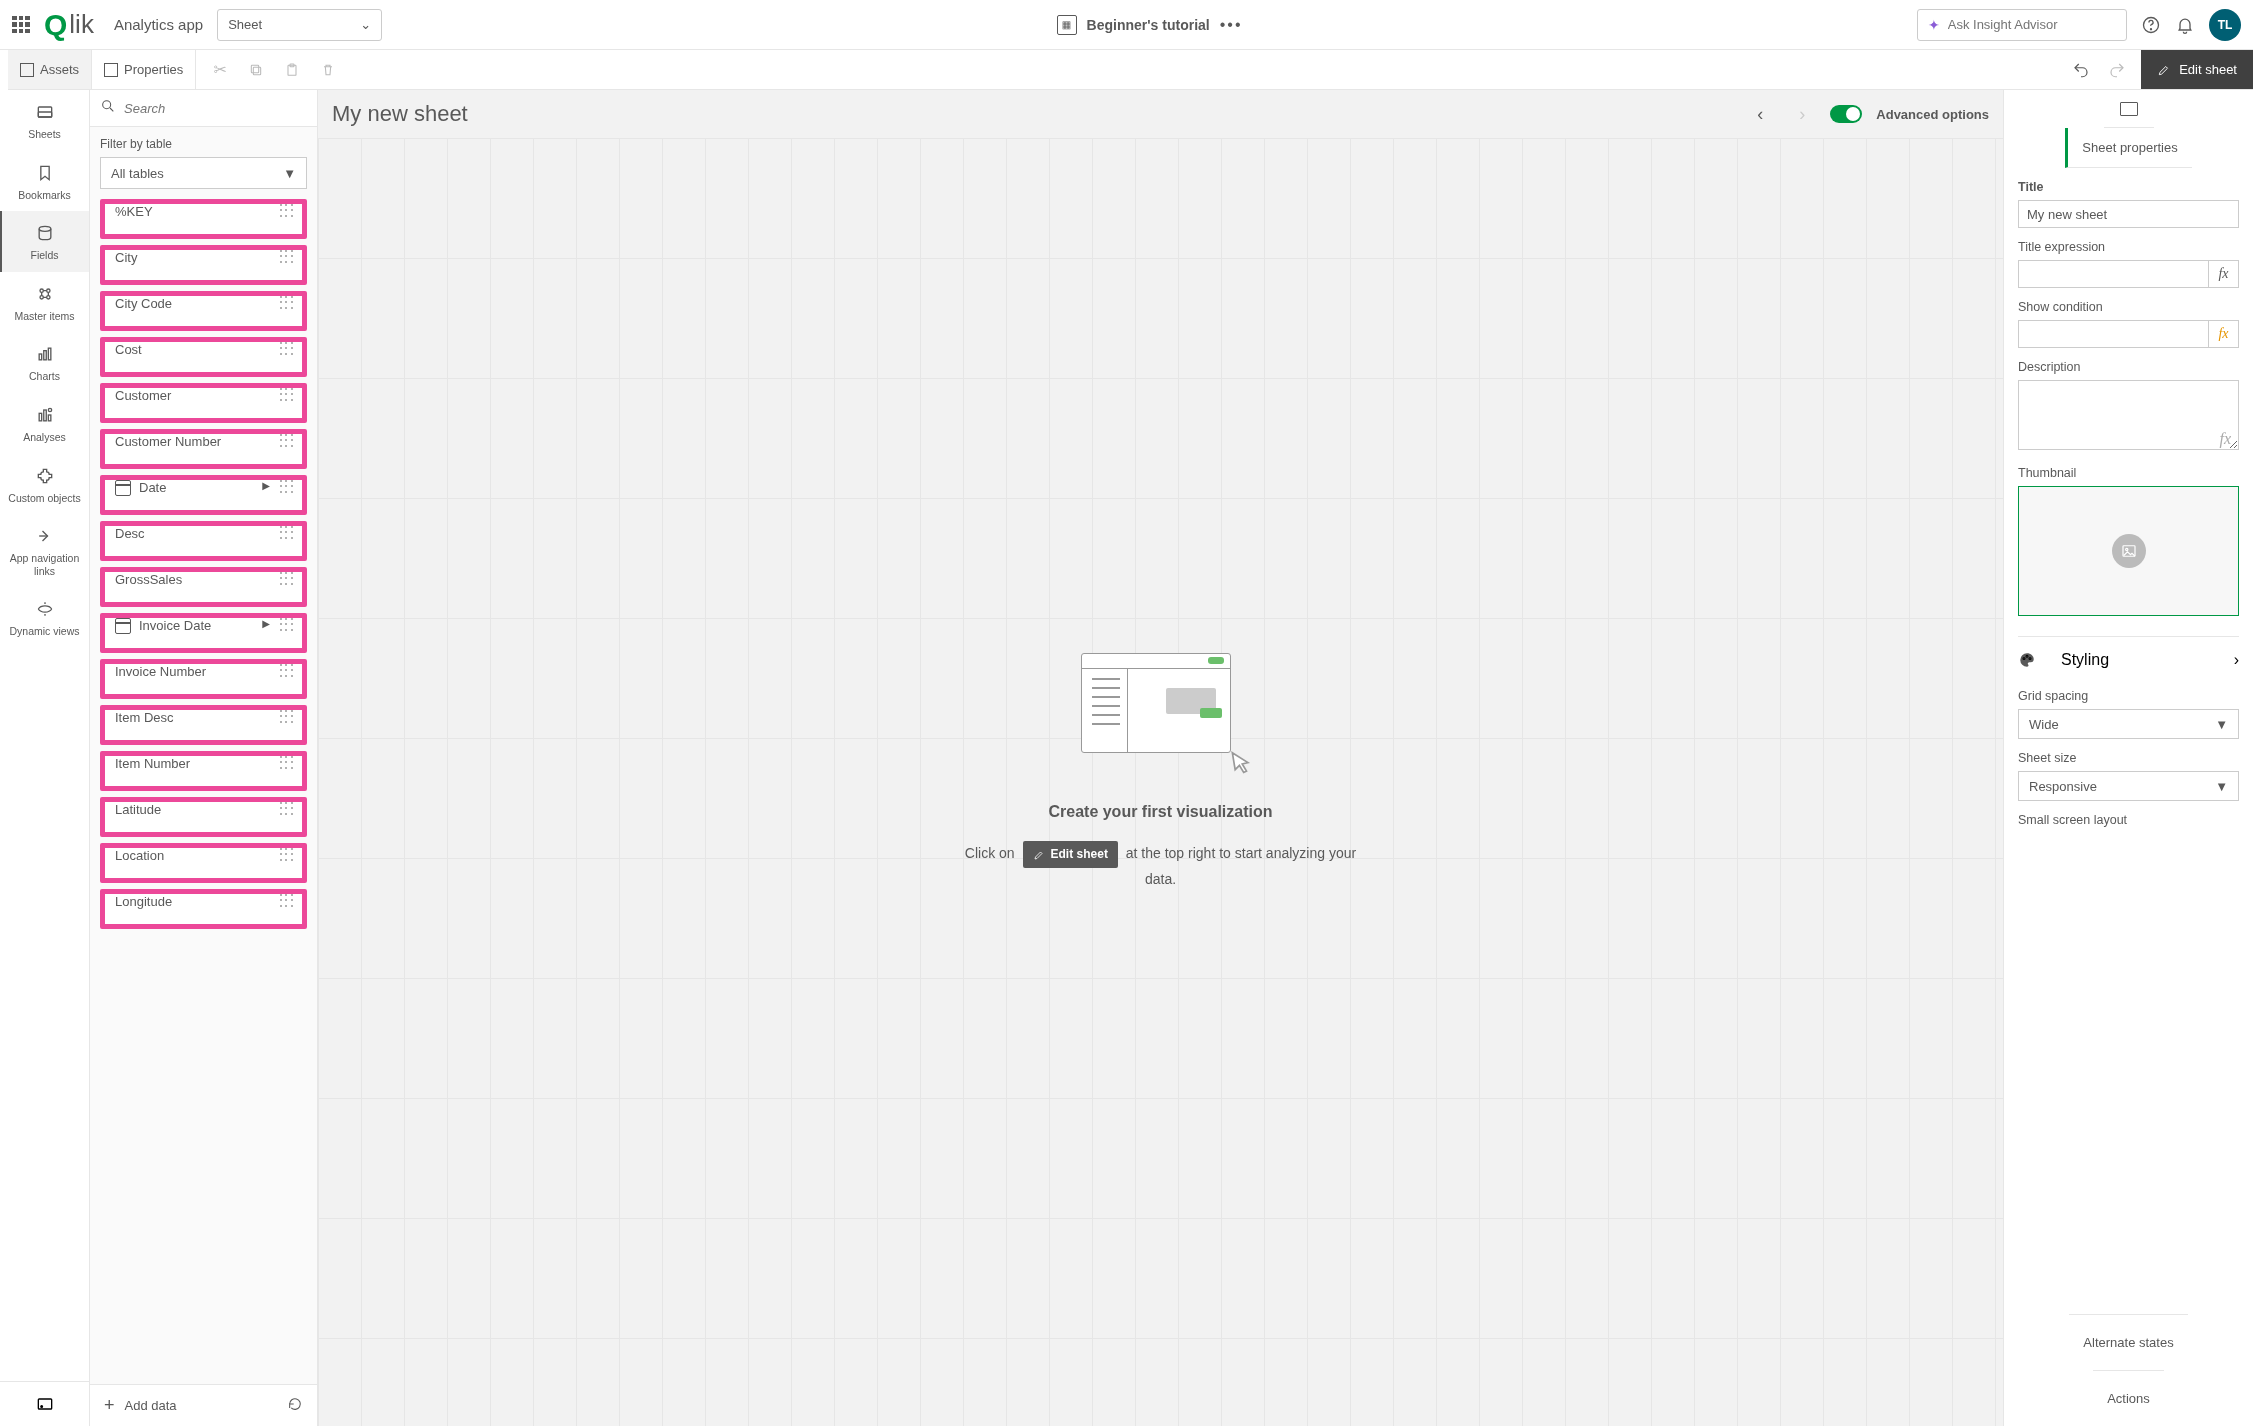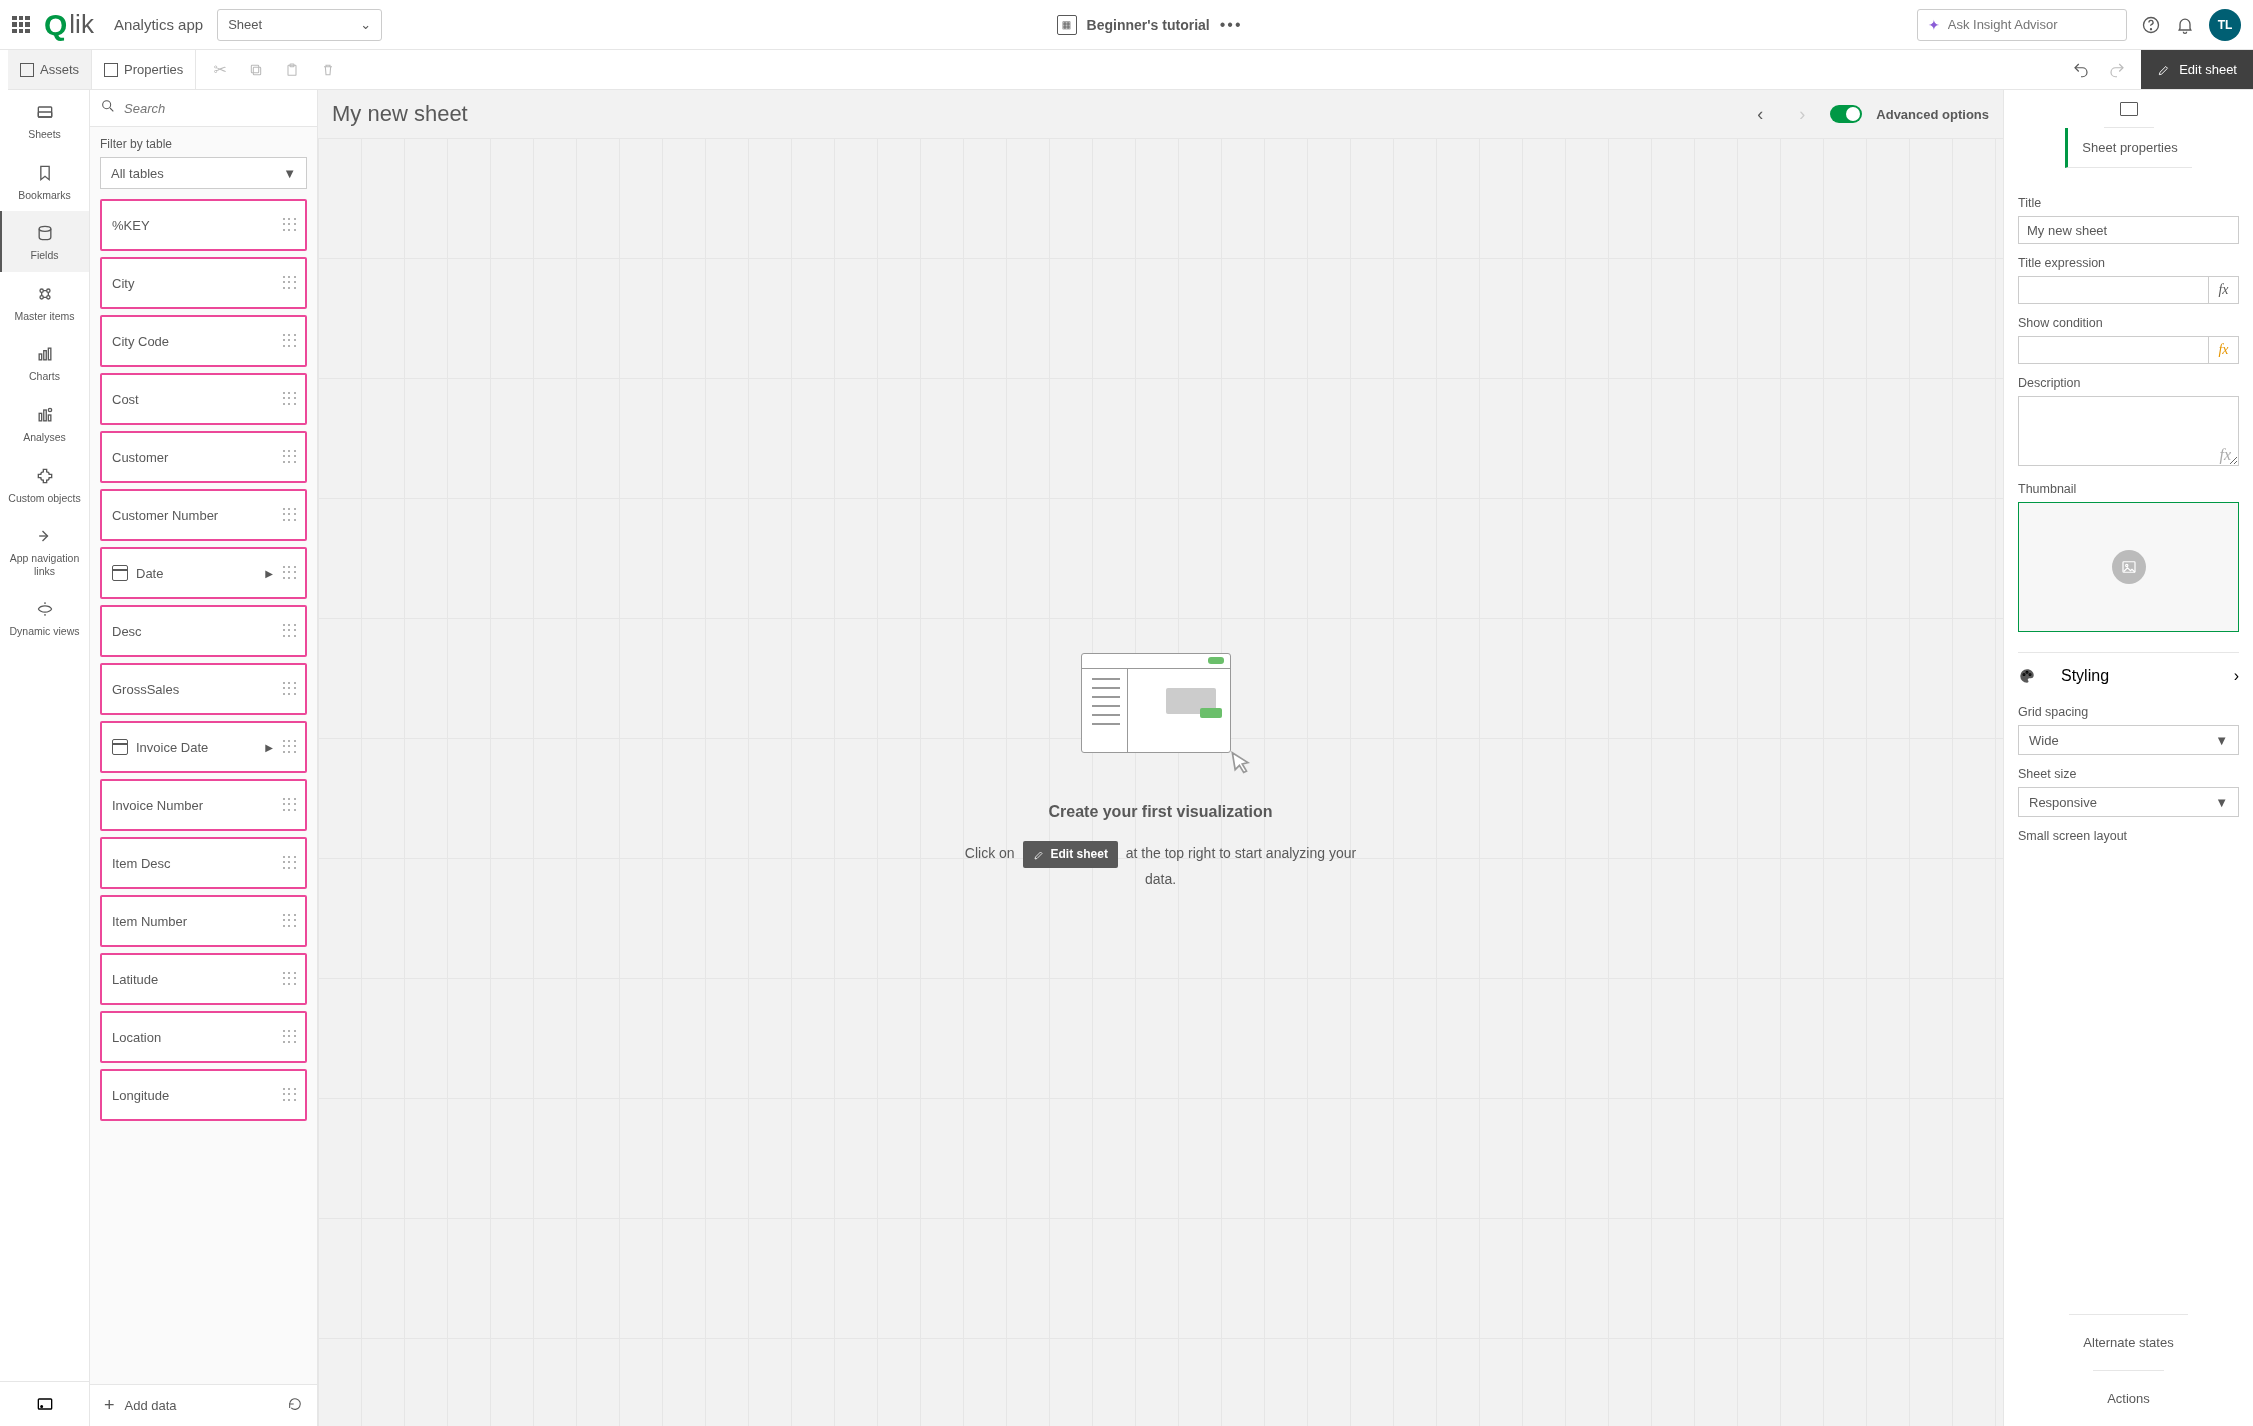--- a/index.html
+++ b/index.html
@@ -48,21 +48,21 @@
 .icon-rail-bottom { margin-top: auto; border-top: 1px solid #e6e6e6; display: flex; align-items: center; justify-content: center; padding: 12px; }
 
 
 .fields-panel { width: 228px; border-right: 1px solid #e6e6e6; background: #fafafa; display: flex; flex-direction: column; }
 .search-row { display: flex; align-items: center; gap: 8px; padding: 8px 10px; border-bottom: 1px solid #e6e6e6; background: #fff; }
 .search-row input { border: none; outline: none; font-style: italic; font-size: 13px; width: 100%; color: #000000; background: transparent; }
 .search-row .mag { color: #595959; }
 .filter-label { font-size: 12px; color: #595959; padding: 10px 10px 6px; }
 .table-dd { margin: 0 10px 10px; height: 32px; border: 1px solid #ccc; background: #fff; display: flex; align-items: center; justify-content: space-between; padding: 0 10px; font-size: 13px; color: #595959; cursor: pointer; }
 .fields-list { flex: 1; overflow-y: auto; padding: 0 10px 10px; }
-.field-item { background: #fff; border: 2px solid #ec4899; border-radius: 2px; margin-bottom: 6px; height: 52px; display: flex; align-items: center; padding: 0 10px; font-size: 13px; color: #595959; position: relative; cursor: grab; }
+.field-item { background: #fff; border: 5px solid #ec4899; border-radius: 2px; margin-bottom: 6px; height: 40px; display: flex; padding: 0 10px; font-size: 13px; color: #595959; position: relative; cursor: grab; }
 .field-item .cal-icon { width: 16px; height: 16px; border: 1.5px solid #595959; border-radius: 2px; margin-right: 8px; position: relative; }
 .field-item .cal-icon::before { content: ""; position: absolute; top: 3px; left: 0; right: 0; height: 1.5px; background: #595959; }
 .field-item .chev-right { position: absolute; right: 32px; font-size: 10px; color: #595959; }
 .field-item .drag-dots { position: absolute; right: 8px; display: grid; grid-template-columns: repeat(3,1fr); grid-template-rows: repeat(3,1fr); gap: 2px; width: 14px; height: 14px; }
 .field-item .drag-dots span { background: #999; border-radius: 50%; width: 2px; height: 2px; }
 .fields-footer { height: 42px; border-top: 1px solid #e6e6e6; background: #fff; display: flex; align-items: center; justify-content: space-between; padding: 0 14px; }
 .add-data { display: flex; align-items: center; gap: 10px; font-size: 13px; color: #595959; cursor: pointer; }
 .refresh-icon { cursor: pointer; color: #595959; font-size: 16px; }
 
 
@@ -91,21 +91,21 @@
 .ph-desc { font-size: 14px; color: #595959; line-height: 1.6; margin-bottom: 20px; }
 .ph-desc .inline-btn { display: inline-flex; align-items: center; gap: 6px; background: #595959; color: #fff; padding: 4px 10px; border-radius: 2px; font-size: 12px; font-weight: 600; margin: 0 4px; vertical-align: middle; }
 
 
 .prop-panel { width: 250px; border-left: 1px solid #e6e6e6; background: #fff; display: flex; flex-direction: column; overflow: hidden; align-items: center; }
 .prop-top-icons { height: 38px; border-bottom: 1px solid #e6e6e6; display: flex; align-items: center; padding: 0 16px; }
 .prop-top-icons .layout-icon { width: 18px; height: 14px; border: 1.5px solid #595959; border-radius: 1px; cursor: pointer; }
 .prop-section-title { padding: 12px 14px; font-size: 13px; color: #595959; border-left: 3px solid #009845; border-bottom: 1px solid #e6e6e6; }
 .prop-body { flex: 1; overflow-y: auto; padding: 12px 14px; }
 .prop-label { font-size: 12.5px; color: #595959; margin-bottom: 6px; margin-top: 12px; }
-.prop-label:first-child { margin-top: 16px; }
+.prop-label:first-child { margin-top: 0; font-weight: bold; }
 .prop-input { width: 100%; height: 28px; border: 1px solid #ccc; padding: 0 8px; font-size: 13px; color: #595959; }
 .prop-input-wrap { display: flex; }
 .prop-input-wrap .prop-input { flex: 1; }
 .fx-btn { width: 30px; border: 1px solid #ccc; border-left: none; display: flex; align-items: center; justify-content: center; font-size: 14px; font-style: italic; font-family: serif; color: #595959; cursor: pointer; }
 .fx-btn.highlight { color: #e69500; }
 .prop-textarea { width: 100%; height: 70px; border: 1px solid #ccc; padding: 6px 8px; font-size: 13px; resize: vertical; position: relative; }
 .textarea-wrap { position: relative; }
 .textarea-wrap .fx-corner { position: absolute; right: 8px; bottom: 6px; font-style: italic; font-family: serif; color: #aaa; pointer-events: none; }
 .thumbnail-box { width: 100%; height: 130px; border: 1px solid #009845; background: #f7f7f7; display: flex; align-items: center; justify-content: center; margin-top: 4px; cursor: pointer; }
 .thumb-circle { width: 34px; height: 34px; border-radius: 50%; background: #bbb; display: flex; align-items: center; justify-content: center; color: #fff; }

